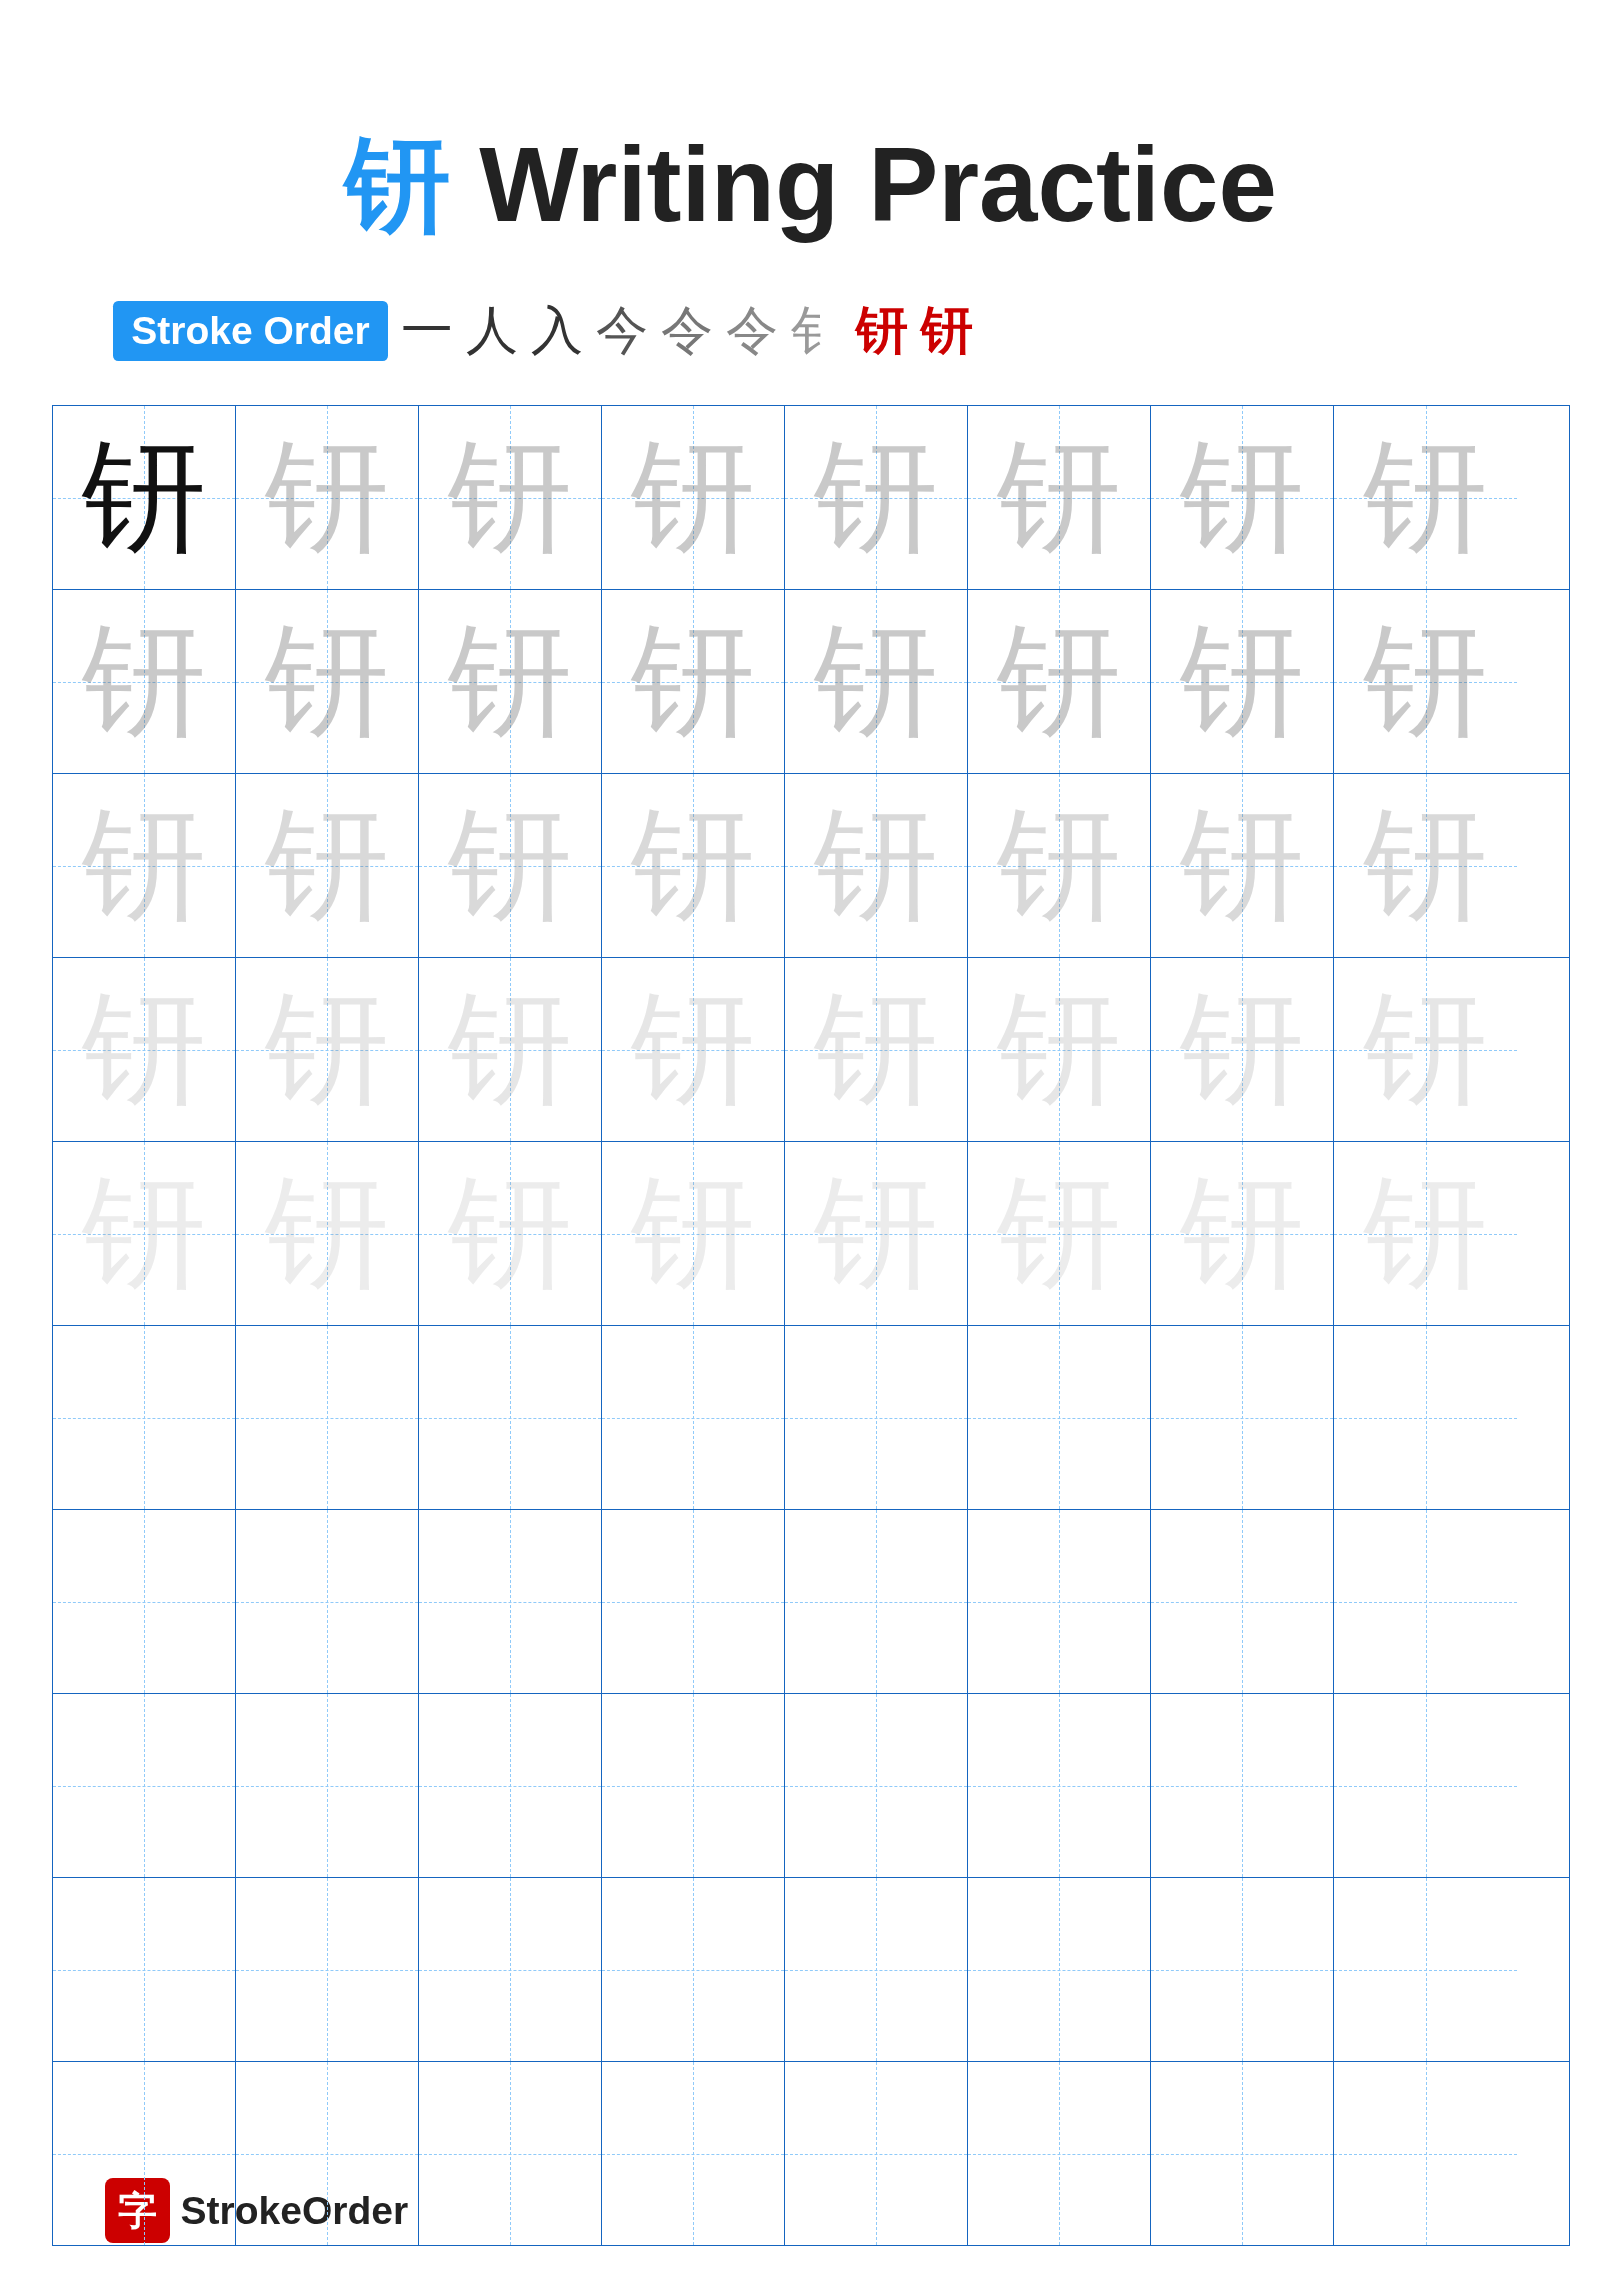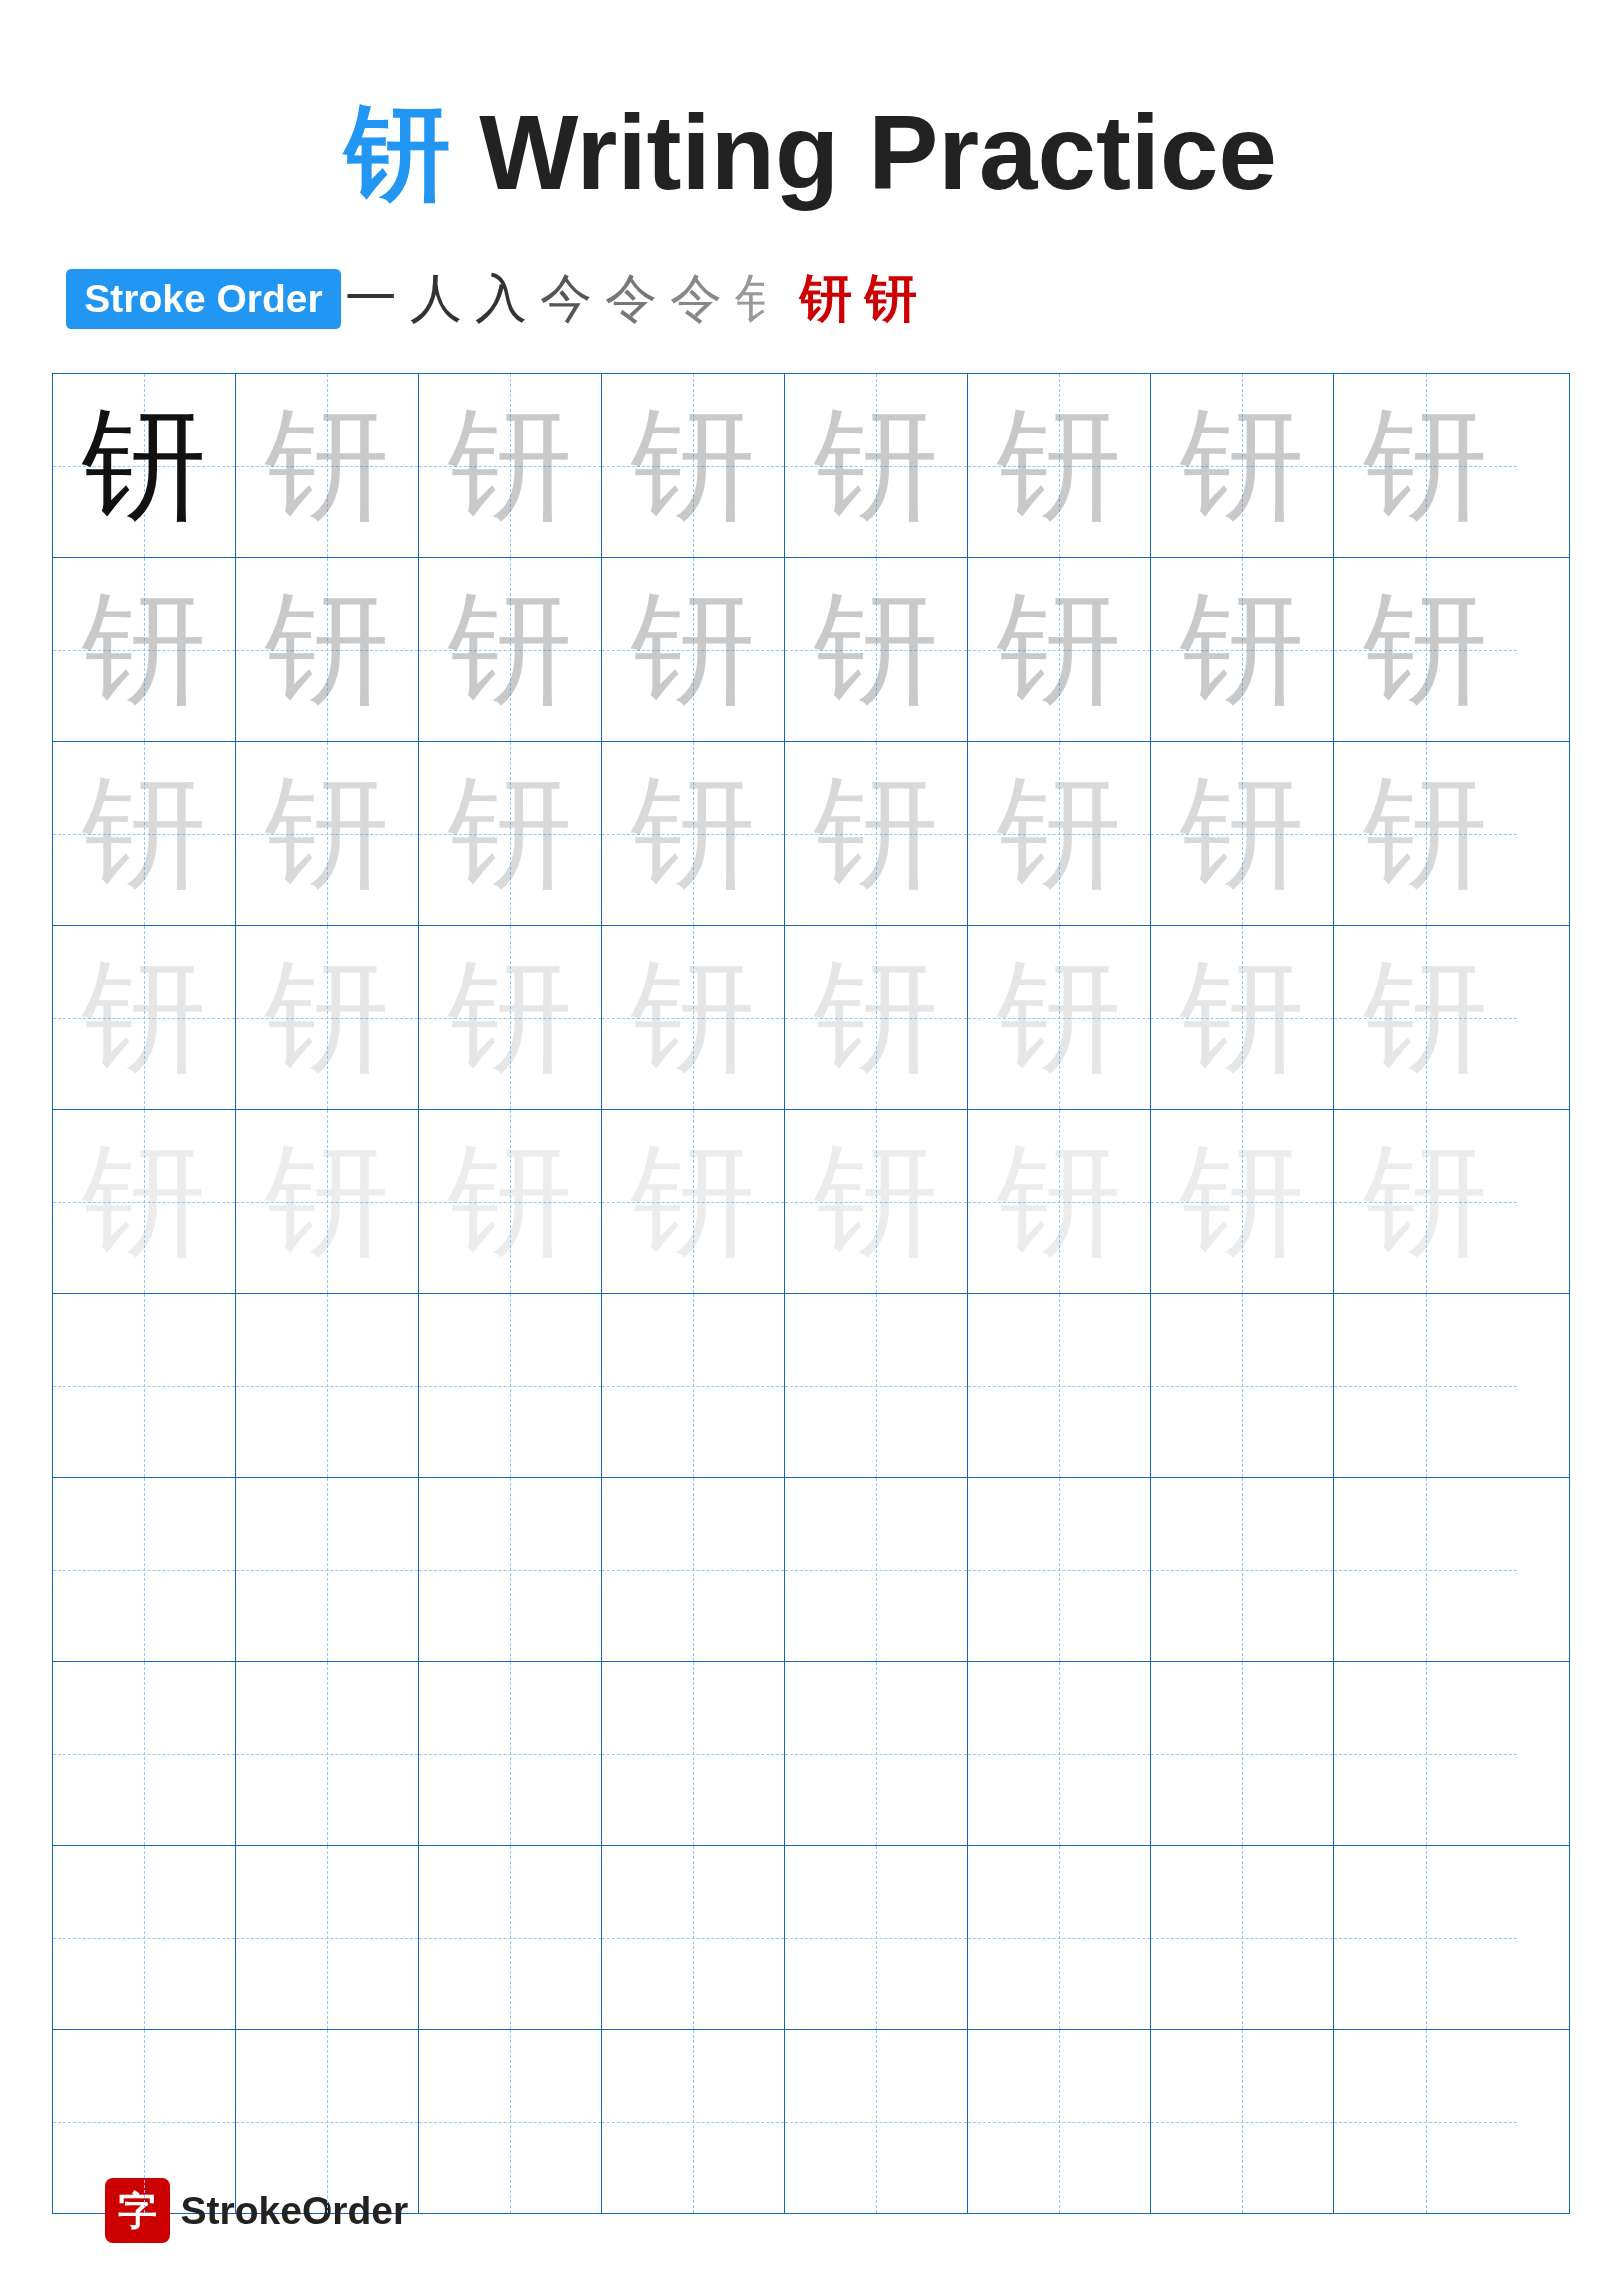--- a/index.html
+++ b/index.html
@@ -8,43 +8,43 @@
       width: 1622px;
       height: 2295px;
       background: #ffffff;
       font-family: serif;
       position: relative;
       overflow: hidden;
     }
 
     #page-title {
       text-align: center;
-      padding-top: 84px;
+      padding-top: 116px;
       padding-bottom: 39px;
     }
 
     #page-title .char {
       color: #2196F3;
       font-size: 105px;
       font-weight: bold;
     }
 
     #page-title .text {
       color: #222;
       font-size: 105px;
       font-weight: bold;
       font-family: 'Arial', sans-serif;
     }
 
     .stroke-order-section {
       display: flex;
       align-items: center;
-      padding-left: 66px;
+      padding-left: 113px;
       margin-bottom: 39px;
-      gap: 4px;
+      gap: 13px;
     }
 
     .stroke-order-badge {
       background: #2196F3;
       color: white;
       font-size: 39px;
       font-family: 'Arial', sans-serif;
       padding: 7.9px 18.3px;
       border-radius: 5.2px;
       font-weight: bold;

